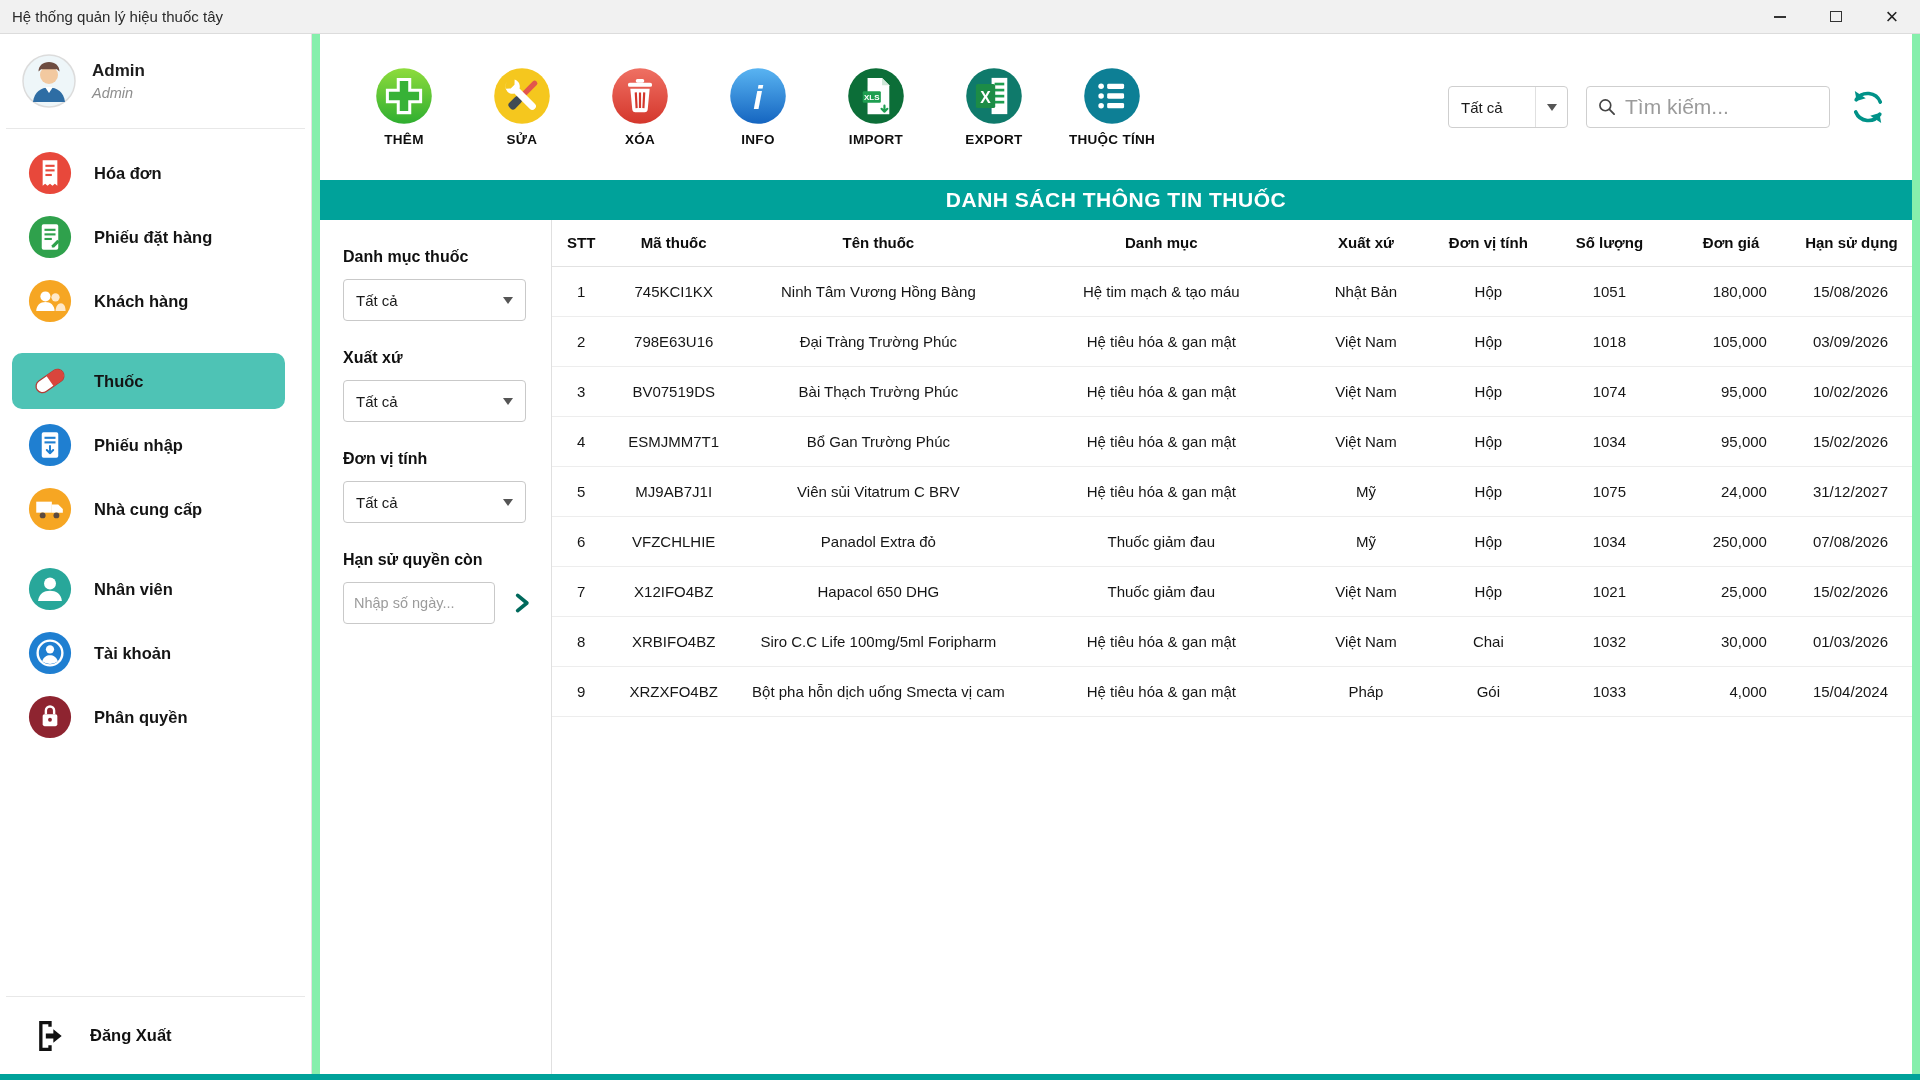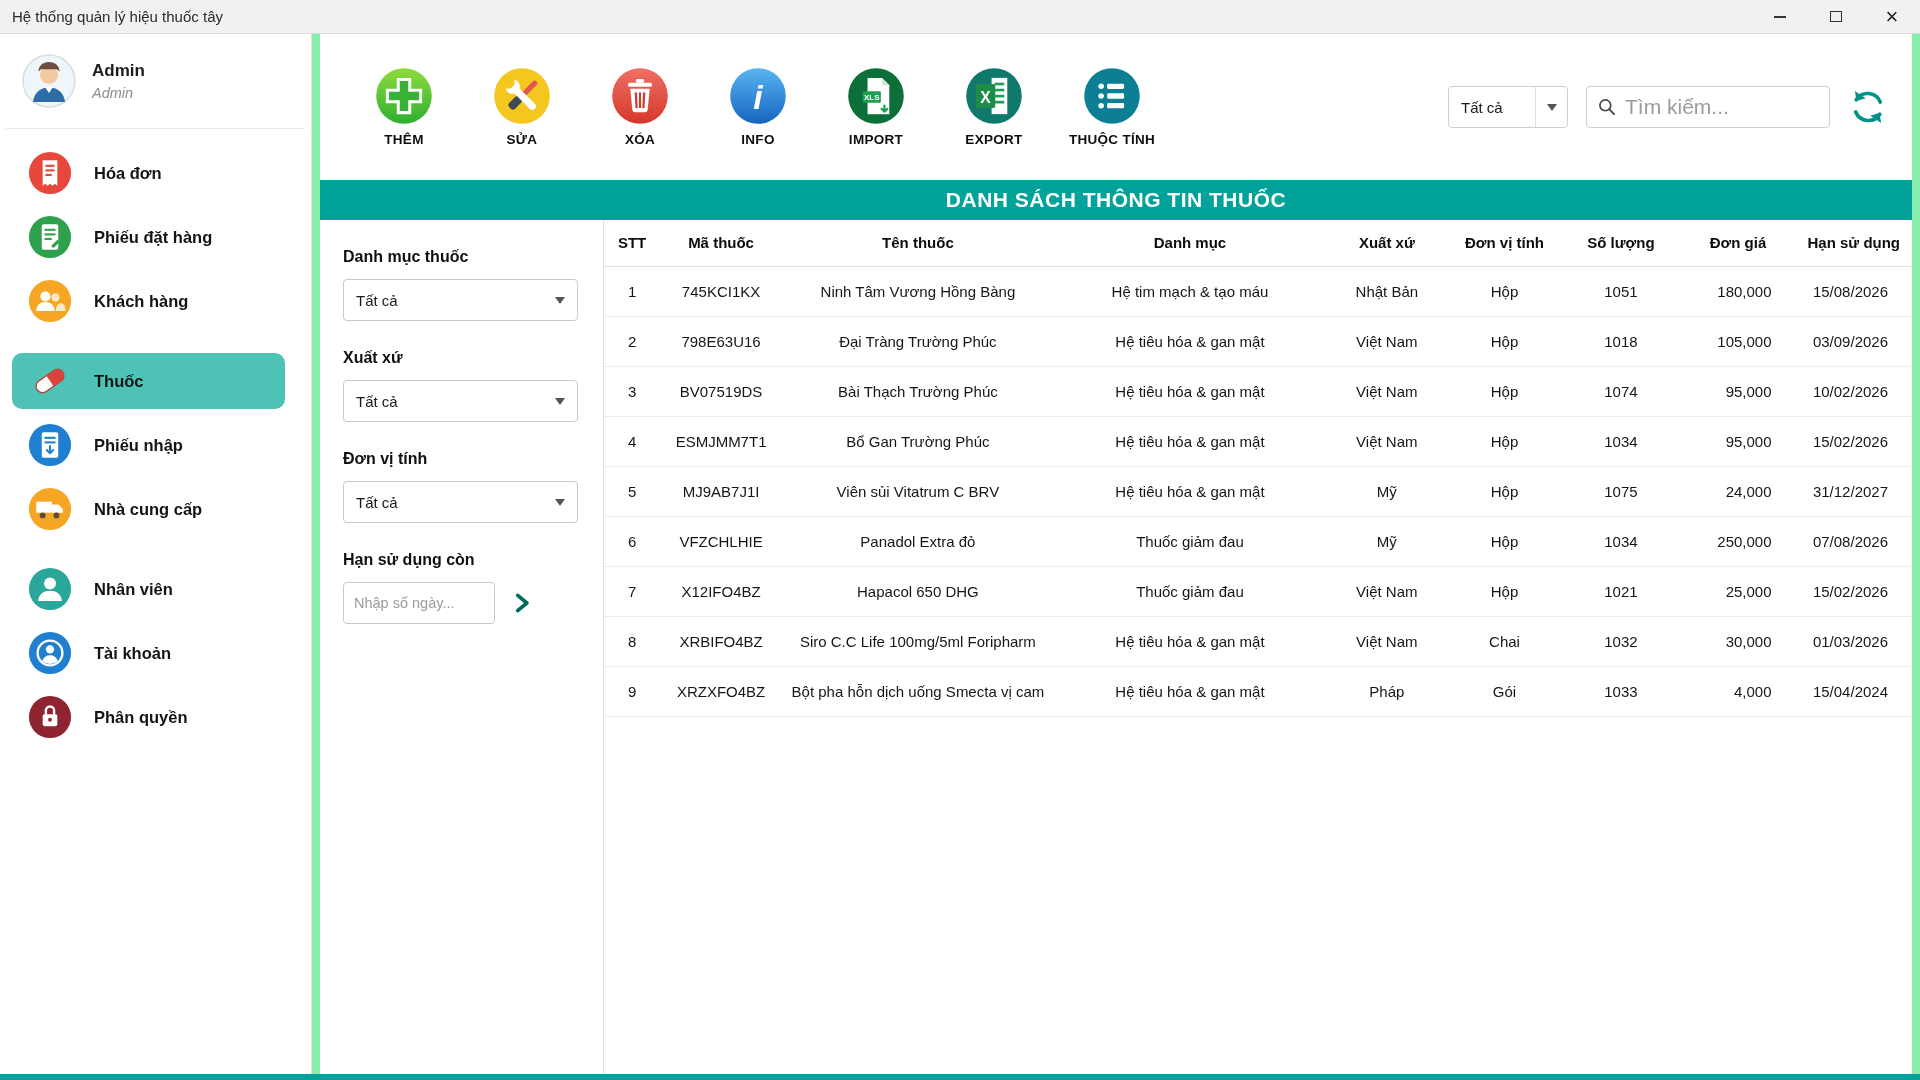--- a/index.html
+++ b/index.html
@@ -72,21 +72,21 @@
   .search-box input::placeholder { color:#9b9b9b; }
   .refresh { width:40px; height:40px; display:flex; cursor:pointer; }
   .refresh svg { width:40px; height:40px; }
 
   .banner { height:40px; flex:none; background:#00a29a; color:#fff; display:flex;
             align-items:center; justify-content:center; font-size:21px; font-weight:bold; letter-spacing:.5px; }
 
   .content { flex:1; display:flex; min-height:0; }
 
   
-  .filter-panel { width:284px; flex:none; border-right:1px solid #e0e0e0; padding:28px 25px 0 23px; }
+  .filter-panel { width:232px; flex:none; border-right:1px solid #e0e0e0; padding:28px 25px 0 23px; }
   .f-group { margin-bottom:28px; }
   .f-label { font-size:16px; font-weight:bold; color:#101010; margin-bottom:13px; }
   .f-select { height:42px; border:1px solid #c9c9c9; border-radius:4px; background:#fff;
               display:flex; align-items:center; justify-content:space-between; padding:0 12px; cursor:pointer; }
   .f-value { font-size:15px; color:#1a1a1a; }
   .expiry-row { display:flex; align-items:center; gap:14px; }
   .f-input { width:152px; height:42px; border:1px solid #c9c9c9; border-radius:4px; padding:0 10px;
              font-size:14.5px; color:#333; outline:none; }
   .f-input::placeholder { color:#9b9b9b; }
   .expiry-go { width:26px; height:26px; display:flex; cursor:pointer; }
@@ -243,20 +243,29 @@
                 <circle cx="24" cy="24" r="23" fill="#8e2430"></circle>
                 <rect x="16" y="21" width="16" height="13" rx="2" fill="#fff"></rect>
                 <path d="M19.5 21v-4a4.5 4.5 0 0 1 9 0v4" fill="none" stroke="#fff" stroke-width="2.6"></path>
                 <circle cx="24" cy="27" r="2.1" fill="#8e2430"></circle>
               </svg>
             </span>
             <span class="mi-label">Phân quyền</span>
           </div>
         </nav>
 
+      <div class="logout">
+        <span class="logout-ic">
+          <svg viewBox="0 0 48 48">
+              <path d="M11 6h15v7h-4v-3h-7v28h7v-3h4v7H11z" fill="#111"></path>
+              <path d="M28 16l10 8-10 8v-5h-9v-6h9z" fill="#111"></path>
+            </svg>
+        </span>
+        <span class="logout-label">Đăng Xuất</span>
+      </div>
     </aside>
 
     <main class="main">
 
       <div class="toolbar">
         <div class="tb-buttons" id="toolbar-buttons">
             <div class="tb-btn">
               <span class="tb-icon">
                 <svg viewBox="0 0 48 48">
                   <defs>
@@ -418,21 +427,21 @@
             </div>
           </div>
           <div class="f-group">
             <div class="f-label">Đơn vị tính</div>
             <div class="f-select">
               <span class="f-value">Tất cả</span>
               <span class="caret"></span>
             </div>
           </div>
           <div class="f-group">
-            <div class="f-label">Hạn sử dụng còn</div>
+            <div class="f-label">Hạn sử quyền còn</div>
             <div class="expiry-row">
               <input class="f-input" placeholder="Nhập số ngày..." style="">
               <span class="expiry-go">
                 <svg viewBox="0 0 24 24">
                     <path d="M8 5l8.5 7L8 19" fill="none" stroke="#00695c" stroke-width="3.4" stroke-linecap="round" stroke-linejoin="round"></path>
                   </svg>
               </span>
             </div>
           </div>
         </div>

